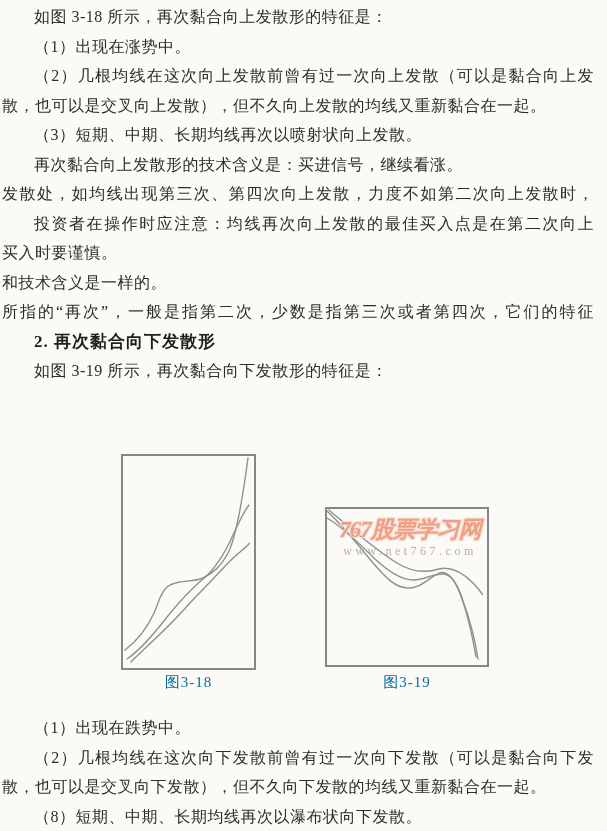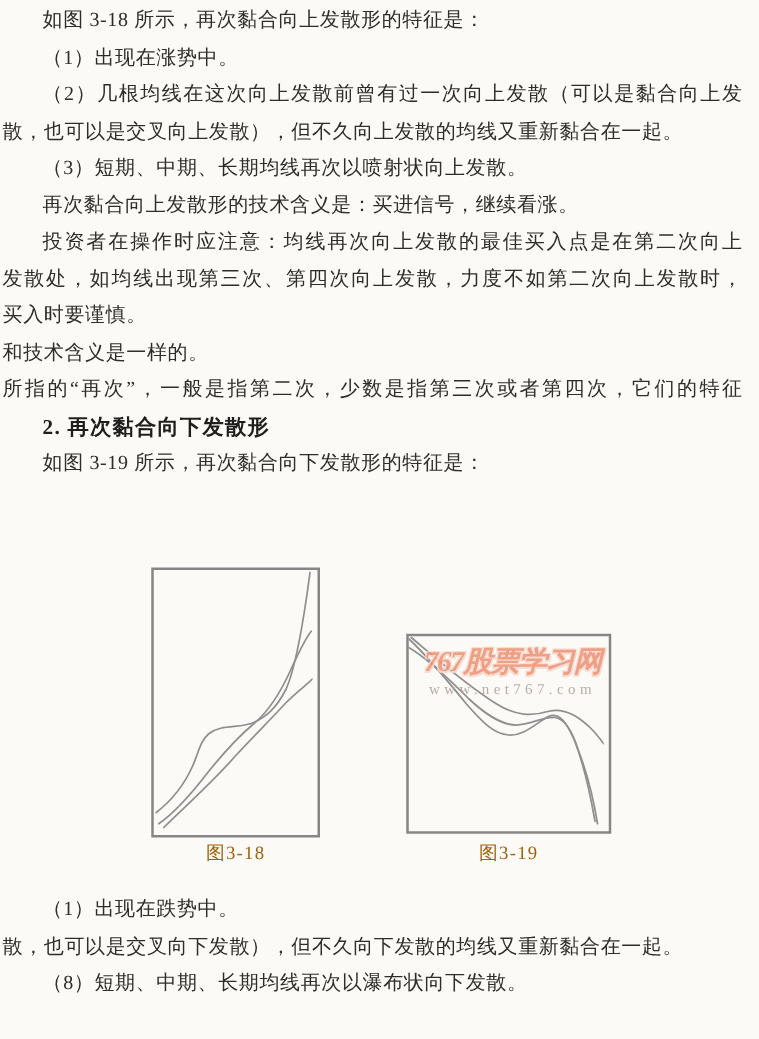--- a/index.html
+++ b/index.html
@@ -36,21 +36,21 @@
     position:relative;height:266px;
   }
   .figbox{
     position:absolute;border:2px solid #868686;background:transparent;
   }
   .figbox svg{display:block;}
   #fig18{left:121px;top:11px;width:131px;height:212px;}
   #fig19{left:325px;top:64px;width:160px;height:156px;}
   .figcaption{
     position:absolute;top:230px;
-    font-size:15px;color:#a16207;letter-spacing:1px;text-align:center;
+    font-size:15px;color:#0369a1;letter-spacing:1px;text-align:center;
     font-family:"Liberation Serif","DejaVu Serif",serif;
   }
   #cap18{left:121px;width:135px;}
   #cap19{left:325px;width:164px;}
   .watermark{
     position:absolute;left:331px;top:63px;width:158px;
     text-align:center;pointer-events:none;z-index:5;
   }
   .wm-title{
     font-size:23px;font-weight:bold;font-style:italic;
@@ -71,22 +71,22 @@
 
 <div class="page">
 
   <div class="textblock top">
       <div class="line indent">如图 3-18 所示，再次黏合向上发散形的特征是：</div>
       <div class="line indent">（1）出现在涨势中。</div>
       <div class="line indent full">（2）几根均线在这次向上发散前曾有过一次向上发散（可以是黏合向上发</div>
       <div class="line">散，也可以是交叉向上发散），但不久向上发散的均线又重新黏合在一起。</div>
       <div class="line indent">（3）短期、中期、长期均线再次以喷射状向上发散。</div>
       <div class="line indent">再次黏合向上发散形的技术含义是：买进信号，继续看涨。</div>
+      <div class="line full">发散处，如均线出现第三次、第四次向上发散，力度不如第二次向上发散时，</div>
       <div class="line indent full">投资者在操作时应注意：均线再次向上发散的最佳买入点是在第二次向上</div>
-      <div class="line full">发散处，如均线出现第三次、第四次向上发散，力度不如第二次向上发散时，</div>
       <div class="line">买入时要谨慎。</div>
       <div class="line">和技术含义是一样的。</div>
       <div class="line full">所指的“再次”，一般是指第二次，少数是指第三次或者第四次，它们的特征</div>
       <div class="line heading">2. 再次黏合向下发散形</div>
       <div class="line indent">如图 3-19 所示，再次黏合向下发散形的特征是：</div>
     </div>
 
   <div class="figures">
 
     <div class="figbox" id="fig18">
@@ -114,17 +114,18 @@
       <div class="wm-url">www.net767.com</div>
     </div>
 
     <div class="figcaption" id="cap18">图3-18</div>
     <div class="figcaption" id="cap19">图3-19</div>
 
   </div>
 
   <div class="textblock bottom">
       <div class="line indent">（1）出现在跌势中。</div>
+      <div class="line indent full">（2）几根均线在这次向下发散前曾有过一次向下发散（可以是黏合向下发</div>
       <div class="line">散，也可以是交叉向下发散），但不久向下发散的均线又重新黏合在一起。</div>
       <div class="line indent">（8）短期、中期、长期均线再次以瀑布状向下发散。</div>
     </div>
 
 </div>
 
 </body></html>

